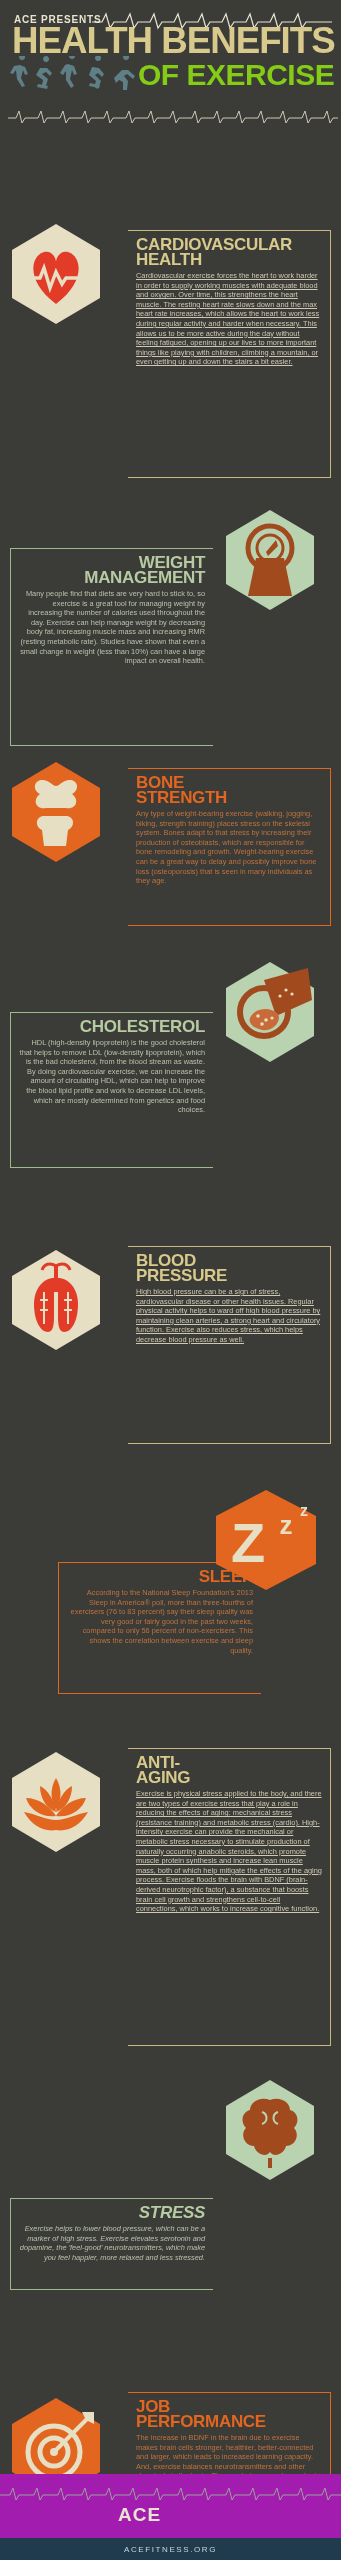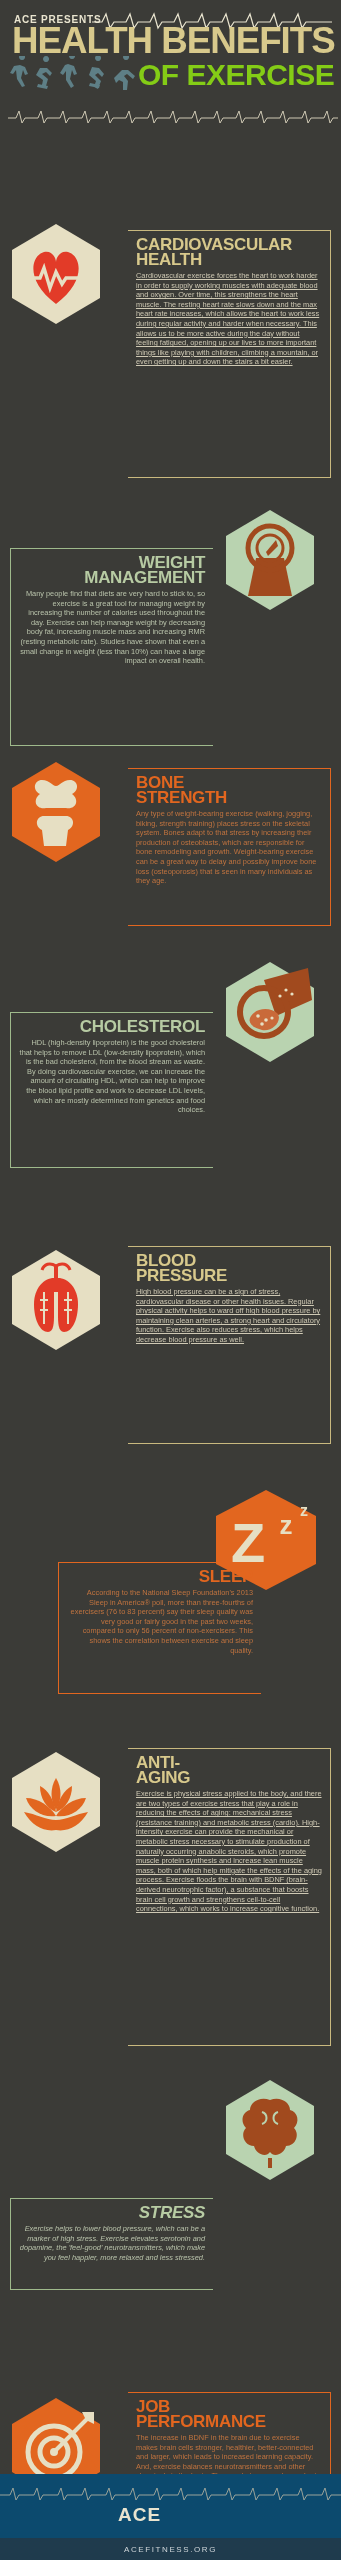--- a/index.html
+++ b/index.html
@@ -84,21 +84,21 @@
   .green .body{color:#b9c3ab;}
   .orange .card{border-color:#e2661f;}
   .orange .title{color:#e2661f;}
   .orange .body{color:#c0733f;}
 
   .ta-right{text-align:right;}
 
   
   .footer{
     position:absolute;left:0;bottom:0;width:341px;height:86px;
-    background:#0c4a6e;
+    background:#a21caf;
   }
   .footer-ekg{position:absolute;left:0;top:10px;width:341px;height:18px;}
   .ace-logo{
     position:absolute;left:118px;top:30px;
     color:#e9e4cf;font-weight:bold;font-size:19px;letter-spacing:1px;
   }
   .footer-bar{
     position:absolute;left:0;bottom:0;width:341px;height:22px;
     background:#1f3b4d;
   }

